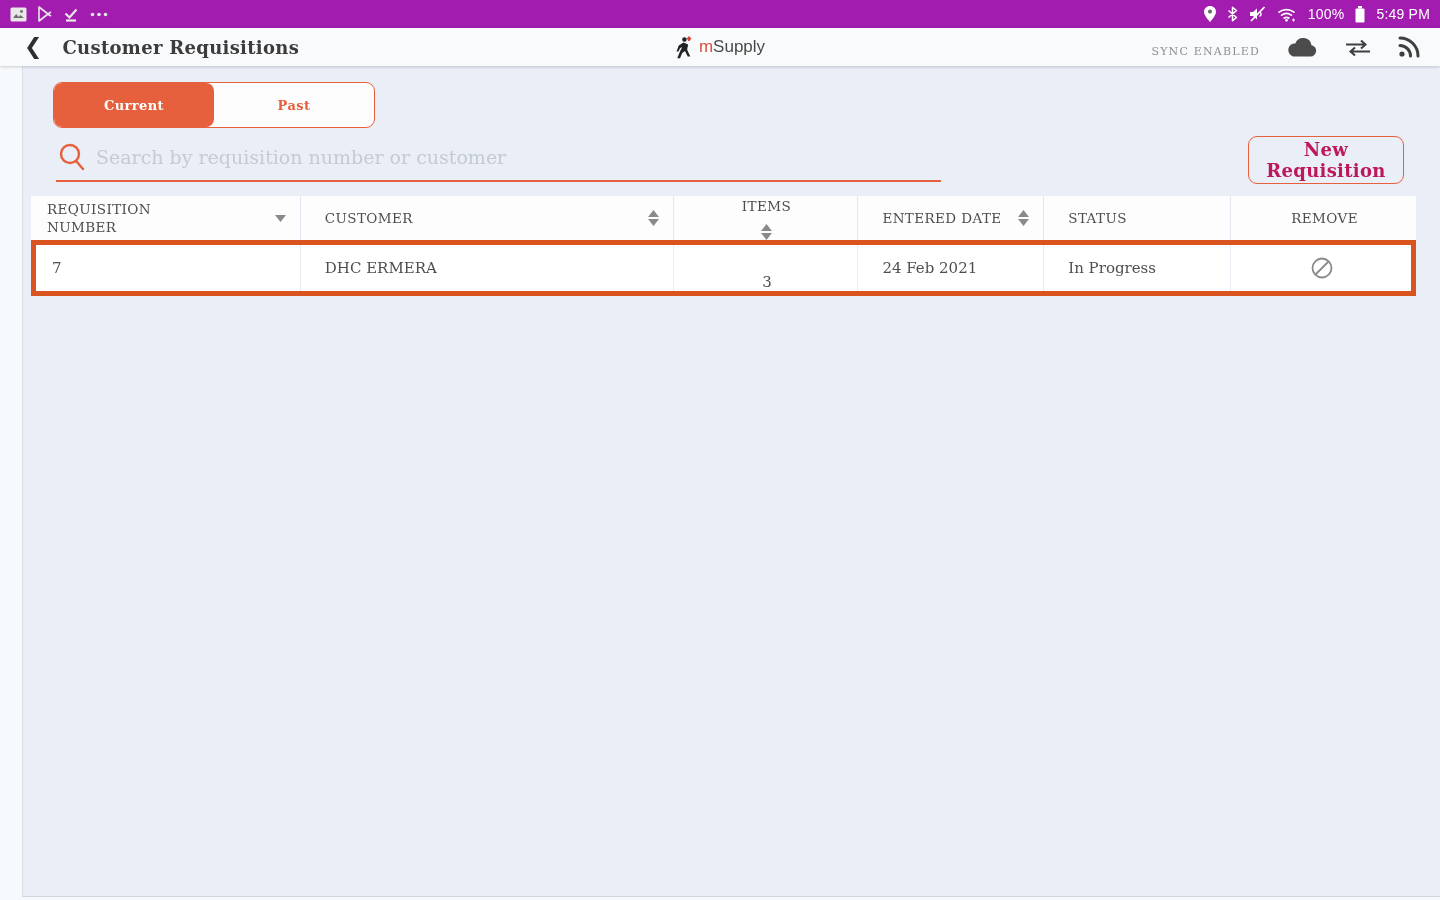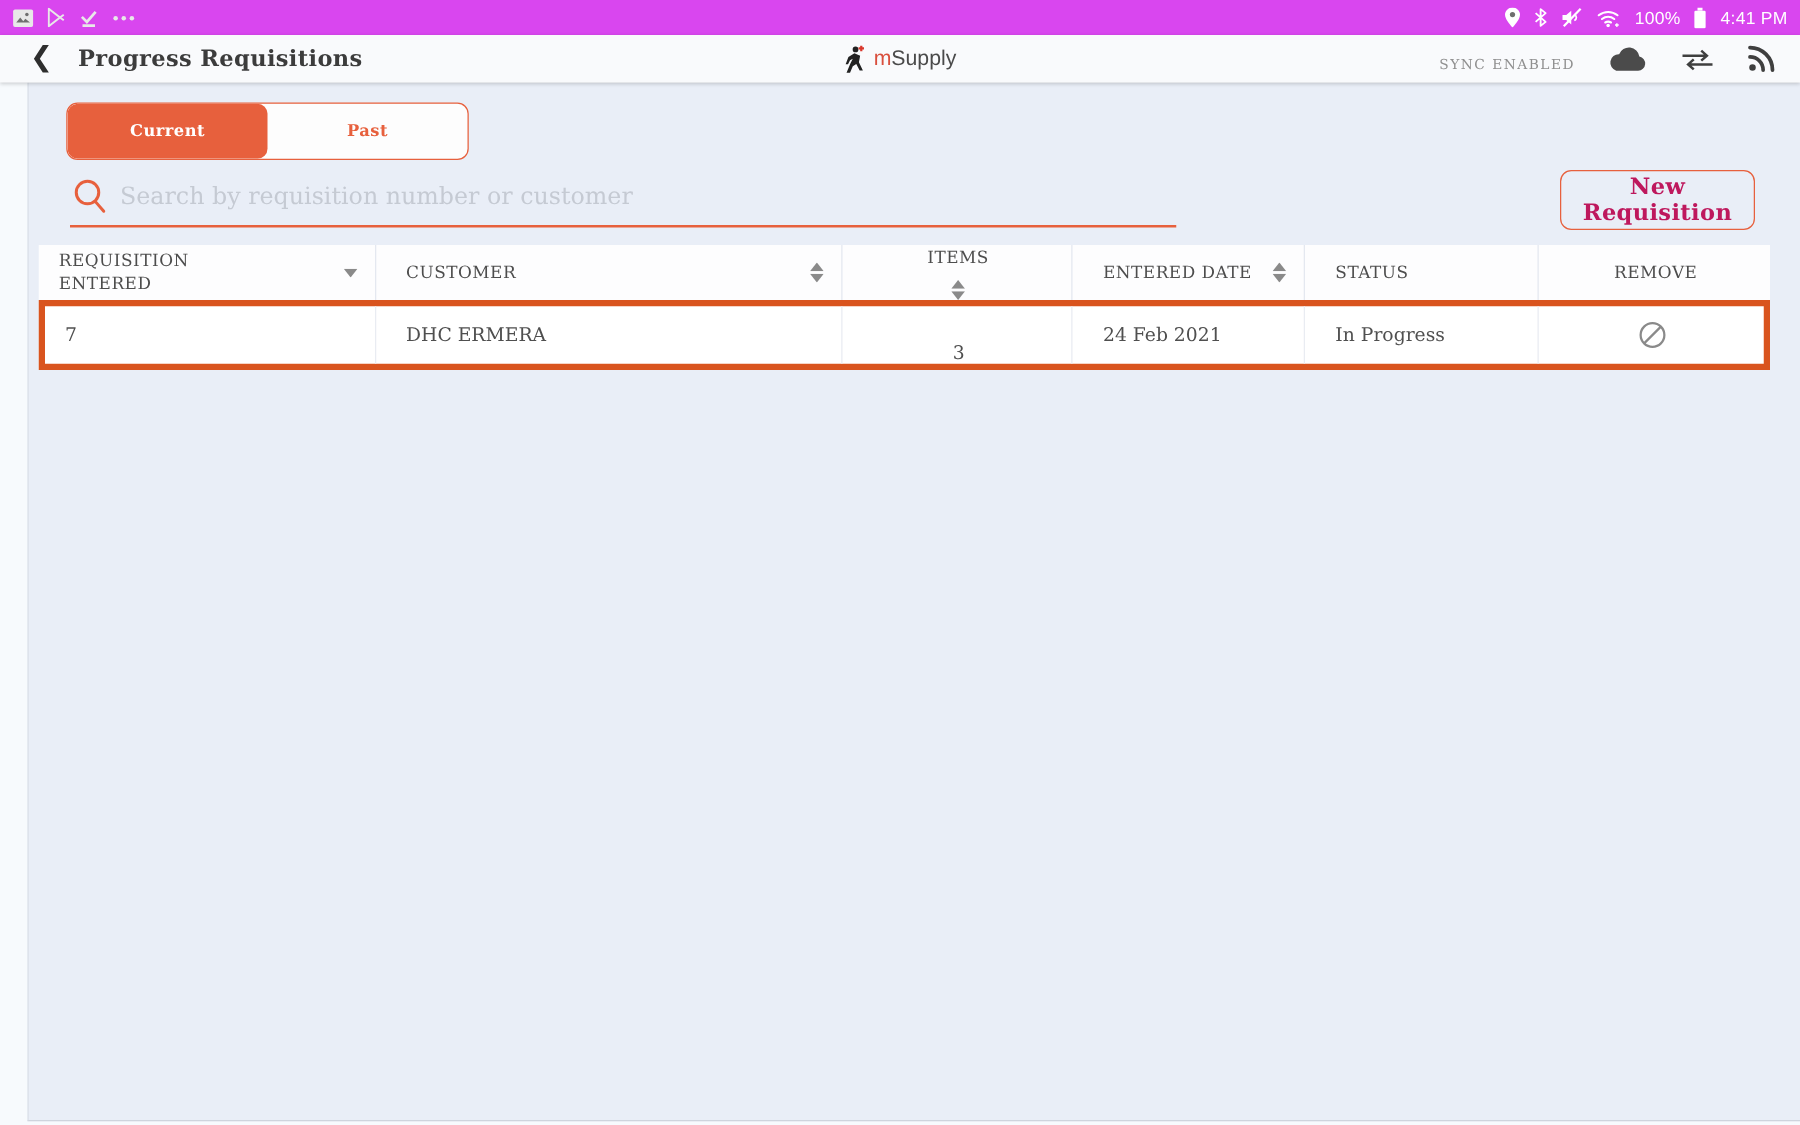--- a/index.html
+++ b/index.html
@@ -3,21 +3,21 @@
 <meta charset="utf-8">
 <style>
   * { margin:0; padding:0; box-sizing:border-box; }
   html,body { width:1440px; height:900px; overflow:hidden; }
   body { font-family:"DejaVu Serif","Liberation Serif",serif; background:#f7fafd; }
 
   .screen { position:relative; width:1440px; height:900px; }
 
   
   .status-bar {
-    height:28px; background:#d946ef; color:#fff;
+    height:28px; background:#a21caf; color:#fff;
     display:flex; align-items:center; justify-content:space-between;
     padding:0 10px; font-family:"Liberation Sans",sans-serif; font-size:14px;
   }
   .sb-group { display:flex; align-items:center; gap:11px; }
   .sb-icon { display:flex; align-items:center; }
   .sb-icon svg { display:block; }
   .sb-time, .sb-batt-pct { color:#fff; letter-spacing:.2px; }
 
   
   .app-header {
@@ -171,27 +171,27 @@
             <path d="M16.5 12.5v3M15 14h3" stroke="#fff" stroke-width="1.1"></path>
           </svg>
       </span>
       <span class="sb-batt-pct">100%</span>
       <span class="sb-icon">
         <svg width="10" height="17" viewBox="0 0 10 17">
             <rect x="3" y="0" width="4" height="2.5" fill="#fff"></rect>
             <rect x="0.5" y="2.5" width="9" height="14" rx="1" fill="#fff"></rect>
           </svg>
       </span>
-      <span class="sb-time">4:41 PM</span>
+      <span class="sb-time">5:49 PM</span>
     </div>
   </div>
 
   <div class="app-header">
     <button class="back-btn">❮</button>
-    <span class="page-title">Progress Requisitions</span>
+    <span class="page-title">Customer Requisitions</span>
 
     <div class="logo">
       <span class="sb-icon">
         <svg width="18" height="24" viewBox="0 0 18 24">
             <path d="M9.5 2.2a2.3 2.3 0 110 4.6 2.3 2.3 0 010-4.6zM8.6 7.6l4.6 2-1 5.2 3.2 6.6h-2.6l-2.7-5.3-2.8 1.8-2.2 5.3H2.3l3-7.2 2-3.9-2.2 1.1-1.6 3.2H1.6l2.2-5.8z" fill="#222"></path>
             <path d="M13.2 1.5h1.8v1.3h1.3v1.8h-1.3v1.3h-1.8V4.6h-1.3V2.8h1.3z" fill="#d9372c"></path>
           </svg>
       </span>
       <span><span class="logo-m">m</span><span class="logo-supply">Supply</span></span>
     </div>
@@ -234,21 +234,21 @@
             </svg>
         </span>
         <input type="text" placeholder="Search by requisition number or customer" style="">
       </div>
       <button class="new-req-btn">New Requisition</button>
     </div>
 
     <div class="table">
       <div class="thead">
         <div class="th c0">
-          <span class="lbl">REQUISITION ENTERED</span>
+          <span class="lbl">REQUISITION NUMBER</span>
           <span class="sort-ic">
             <svg width="11" height="7" viewBox="0 0 11 7">
                 <path d="M0 0h11L5.5 7z" fill="#8a8a8a"></path>
               </svg>
           </span>
         </div>
         <div class="th c1">
           <span class="lbl">CUSTOMER</span>
           <span class="sort-ic">
             <svg width="11" height="7" viewBox="0 0 11 7">

